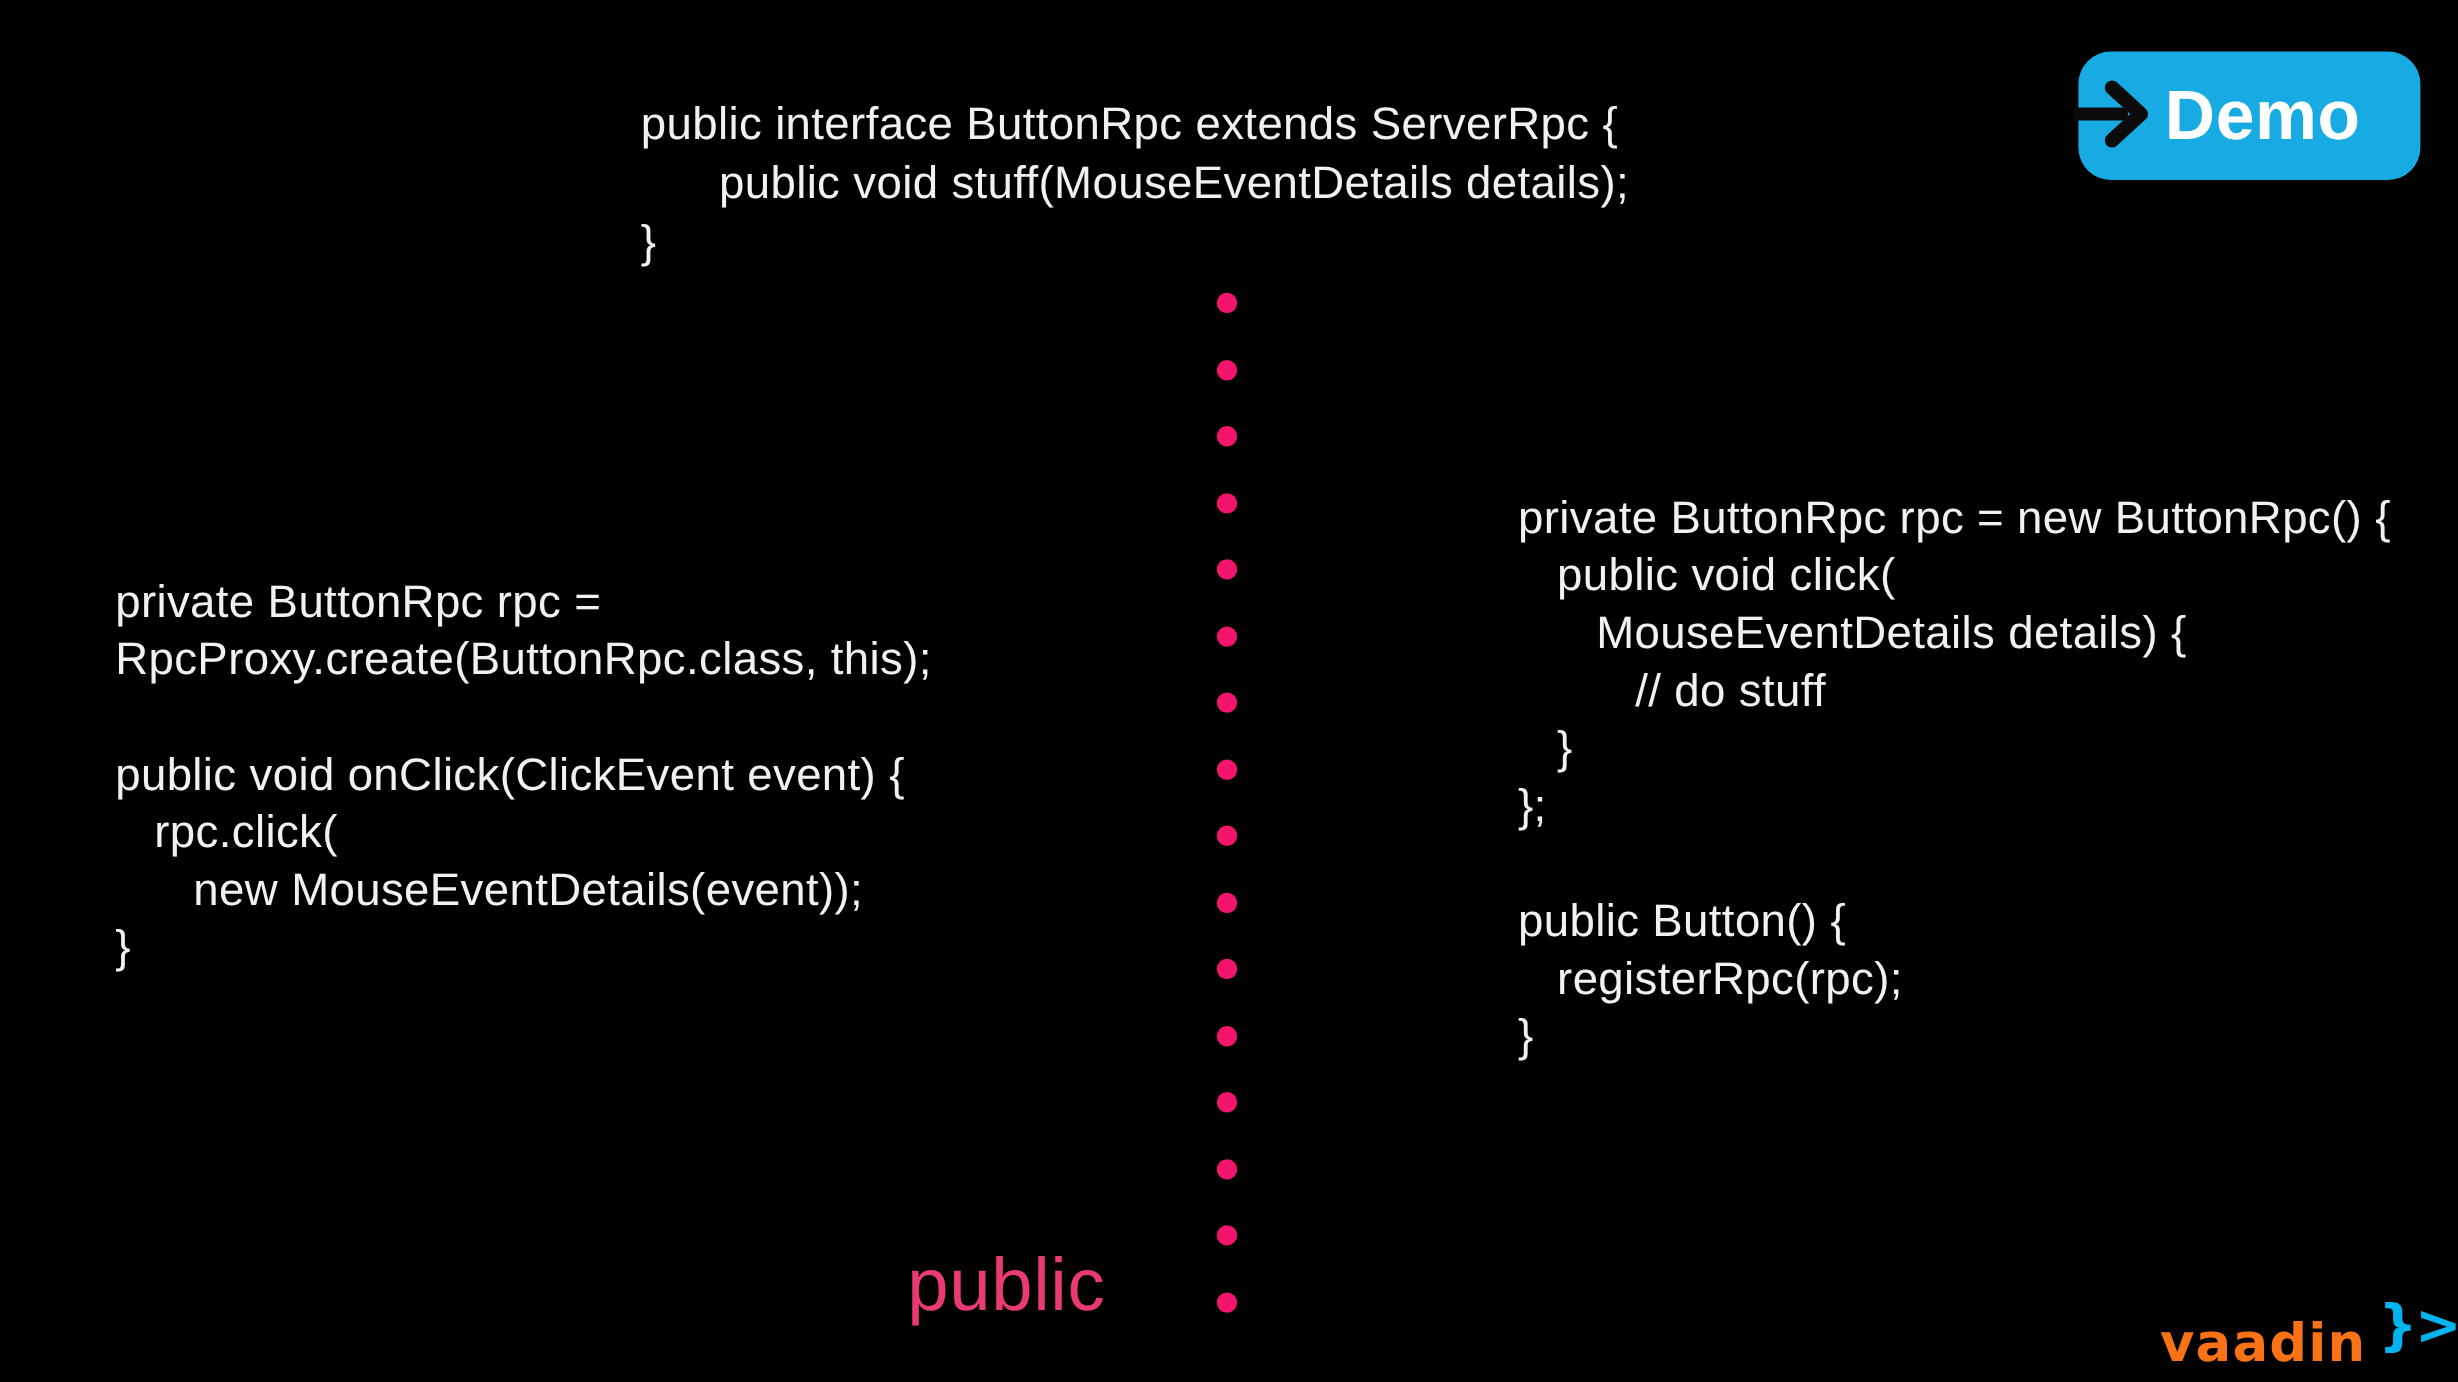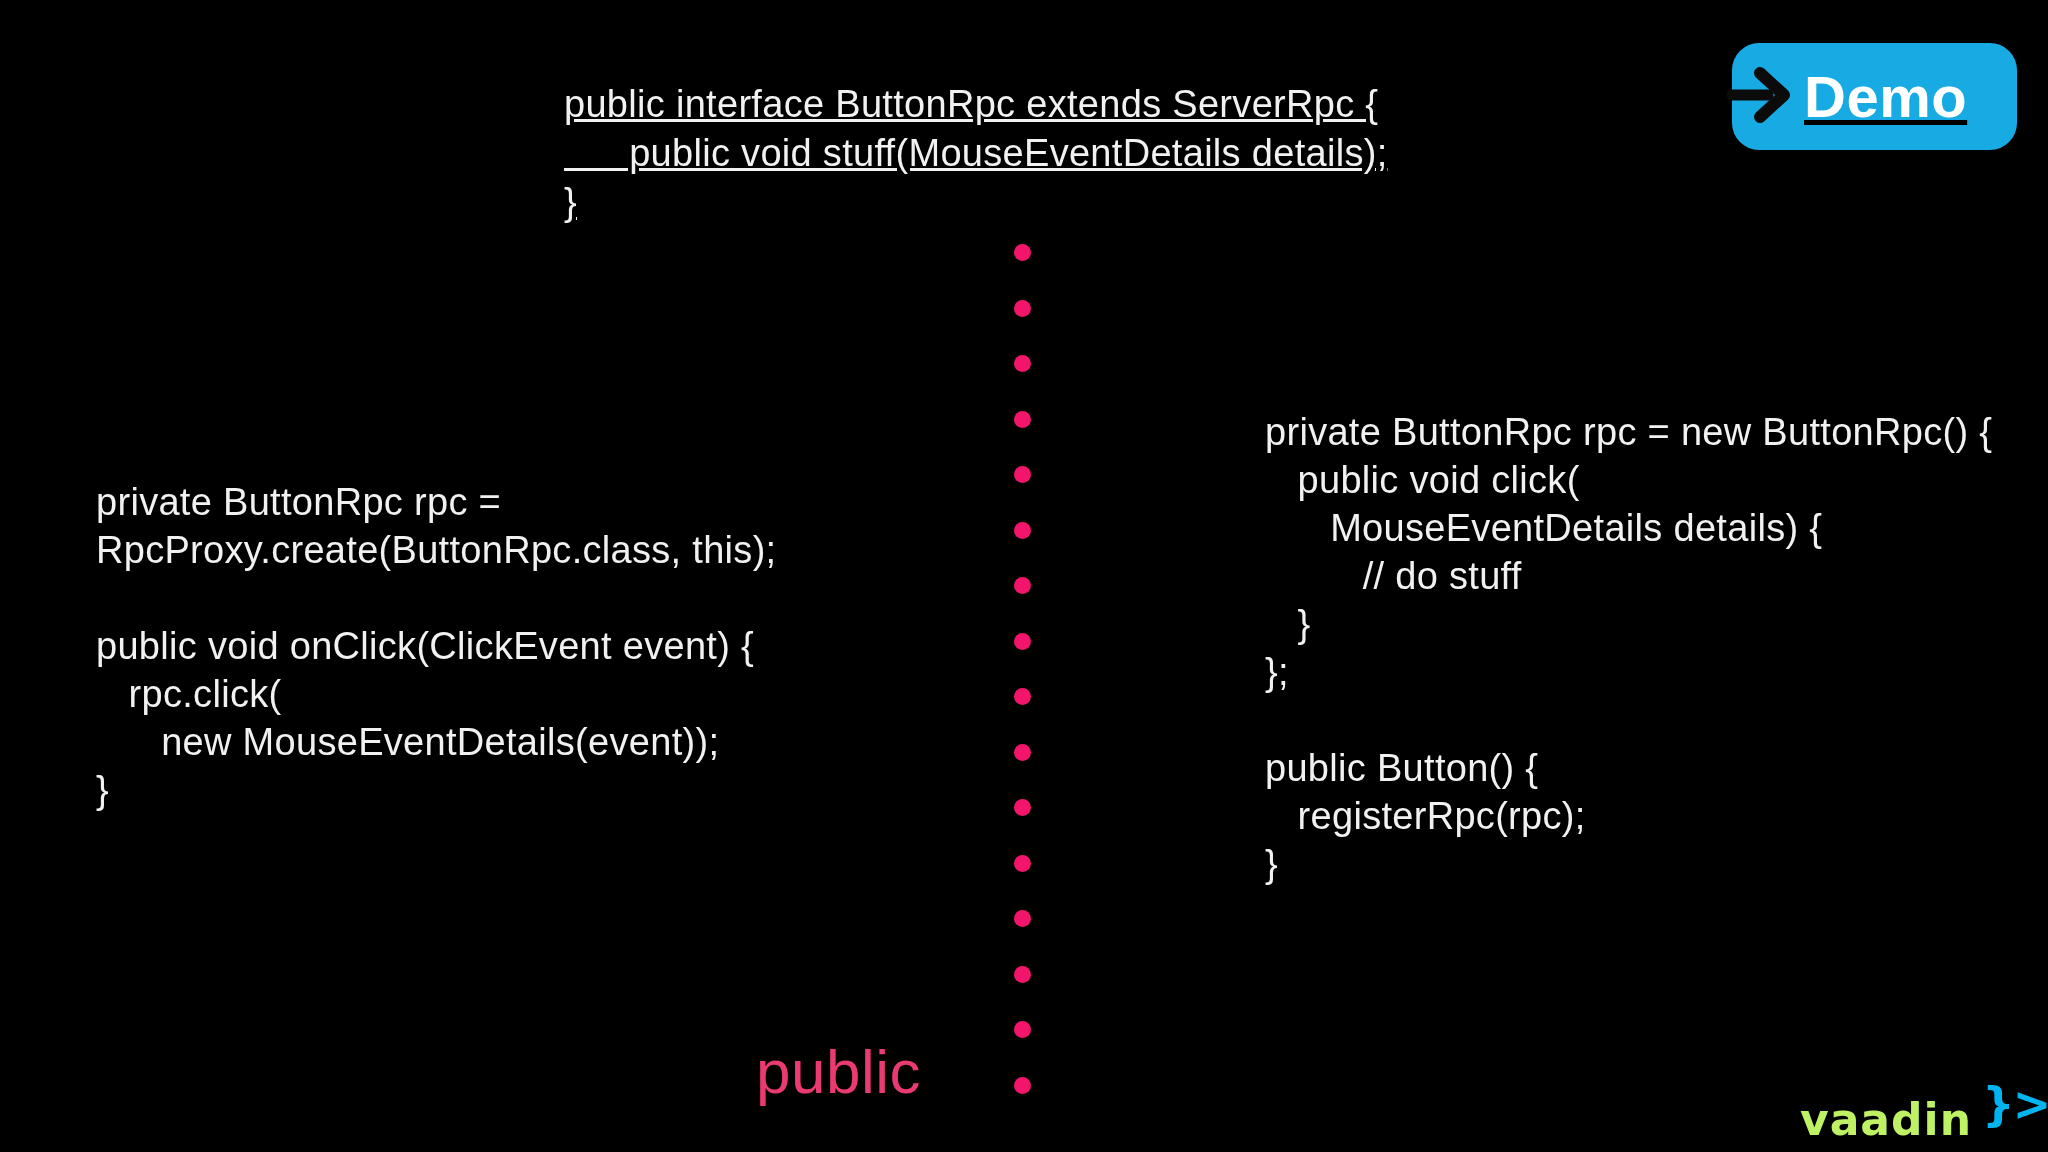--- a/index.html
+++ b/index.html
@@ -33,21 +33,20 @@
     top: 43px;
     width: 285px;
     height: 107px;
     background: var(--demo_blue, #18abe3);
     border-radius: 27px;
     border: none;
     display: flex;
     align-items: center;
     cursor: pointer;
     padding: 0;
-    text-decoration: underline;
   }
   .demo-arrow {
     position: relative;
     left: -5px;
     flex: 0 0 auto;
   }
   .demo-label {
     color: var(--demo_text, #ffffff);
     font-size: 58px;
     font-weight: 700;
@@ -85,42 +84,42 @@
   .side-label.server { left: 1150px; }
 
   .vaadin-logo {
     position: absolute;
     left: 1800px;
     top: 1062px;
     display: flex;
     align-items: center;
   }
   .vaadin-wordmark {
-    color: #bef264;
+    color: #f97316;
     font-family: "DejaVu Sans", sans-serif;
     font-weight: 700;
     font-size: 44px;
     letter-spacing: 1px;
     margin-top: 32px;
   }
   .vaadin-symbol {
     color: var(--vaadin_blue, #00b4f0);
     font-family: "DejaVu Sans", sans-serif;
     font-weight: 700;
     font-size: 46px;
     margin-left: 10px;
     letter-spacing: -2px;
   }
 </style>
 </head>
 <body>
 
 <div class="slide">
 
-  <div class="code-block top" style="left:564px; top:80px;text-decoration:underline;"><div class="code-line">public interface ButtonRpc extends ServerRpc {</div><div class="code-line">      public void stuff(MouseEventDetails details);</div><div class="code-line">}</div></div>
+  <div class="code-block top" style="left:534px; top:80px;"><div class="code-line">public interface ButtonRpc extends ServerRpc {</div><div class="code-line">      public void stuff(MouseEventDetails details);</div><div class="code-line">}</div></div>
 
   <button class="demo-button">
     <span class="demo-arrow">
       <svg width="66" height="72" viewBox="0 0 64 72" fill="none">
         <path d="M4 36 H40" stroke="#0b0b0b" stroke-width="11" stroke-linecap="round"></path>
         <path d="M32 14 L56 36 L32 58" stroke="#0b0b0b" stroke-width="12" fill="none" stroke-linecap="round" stroke-linejoin="round"></path>
       </svg>
     </span>
     <span class="demo-label">Demo</span>
   </button>

